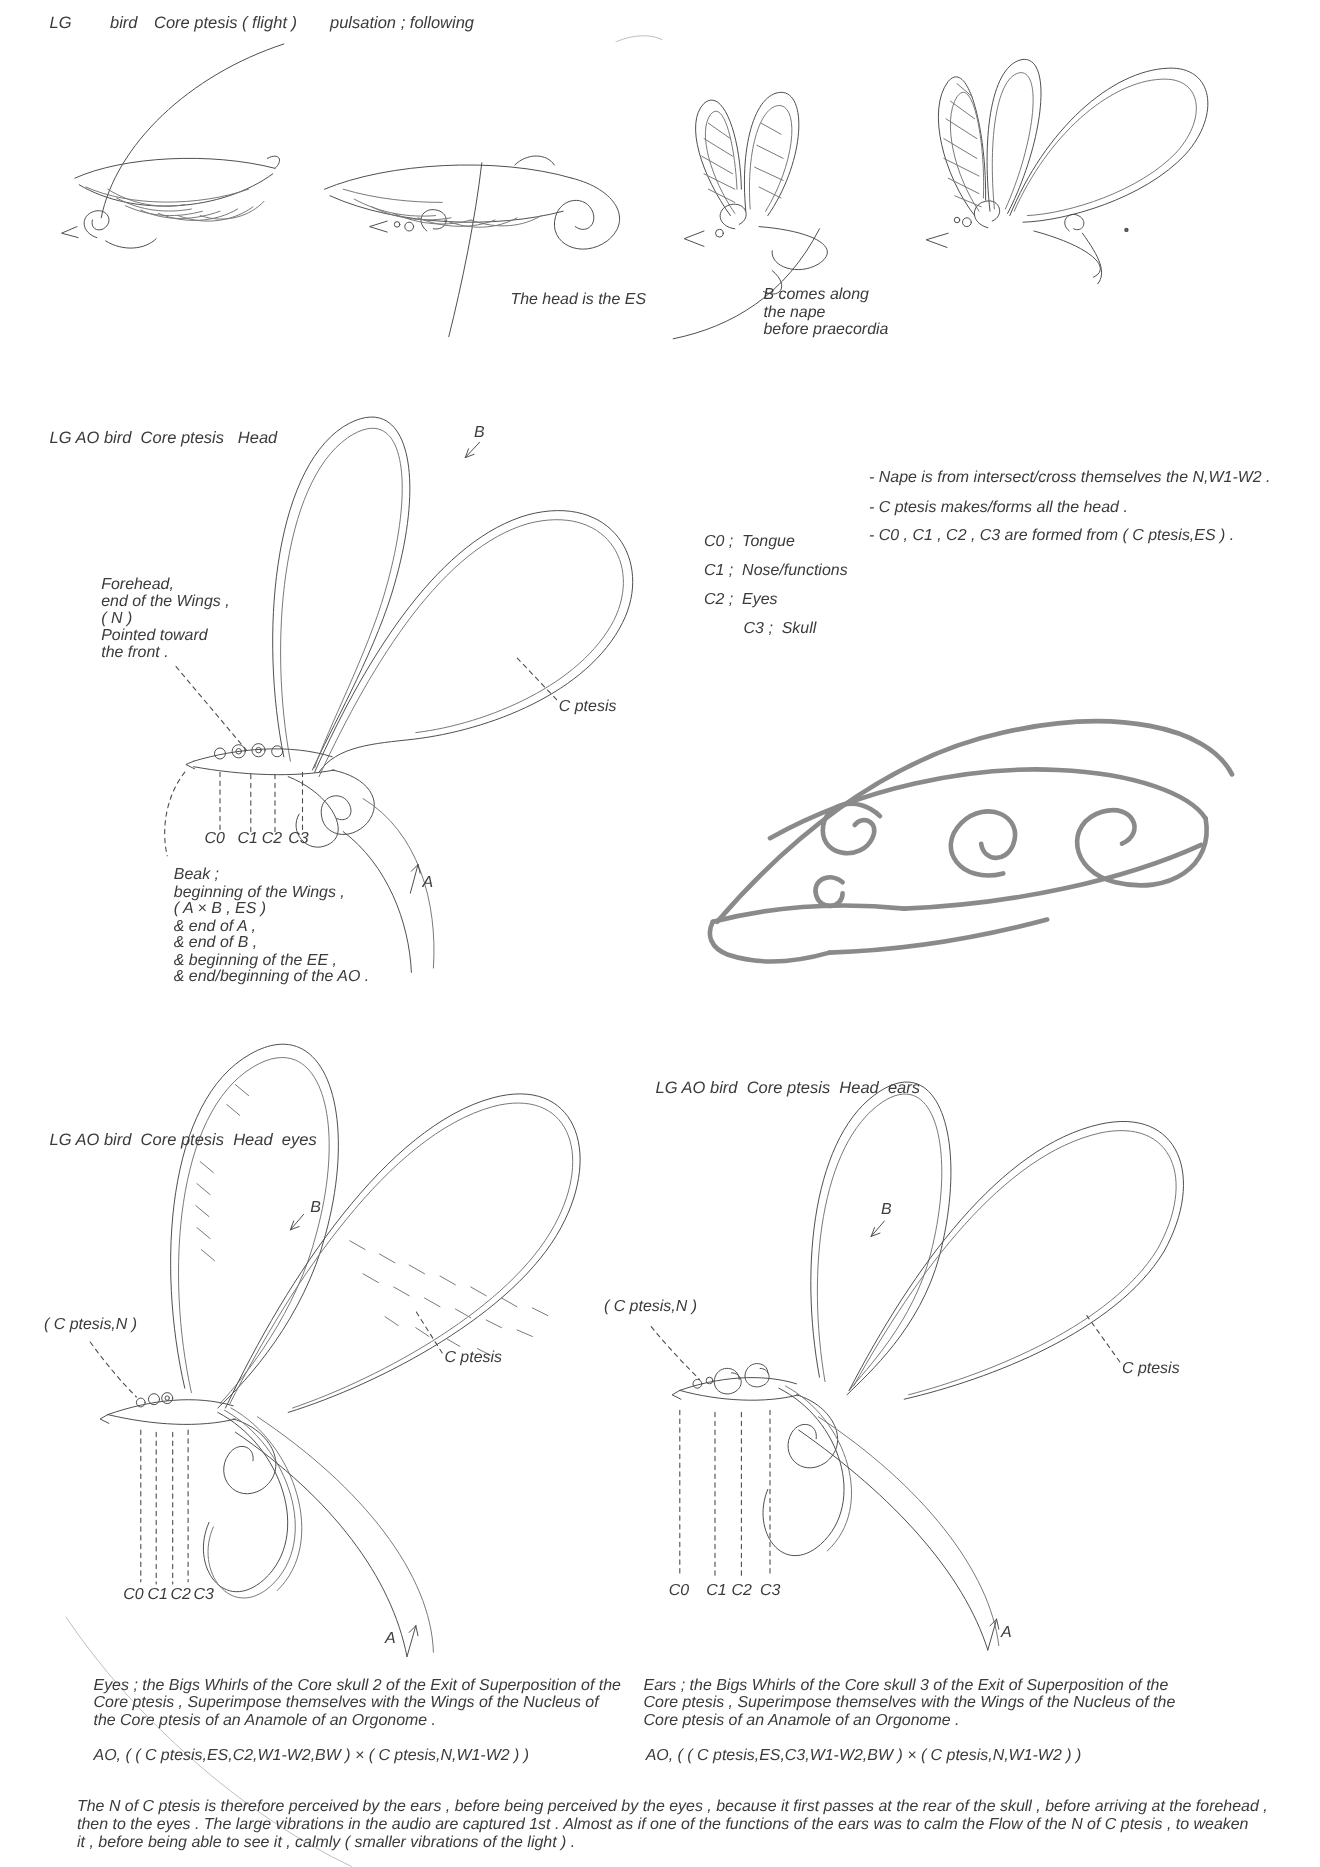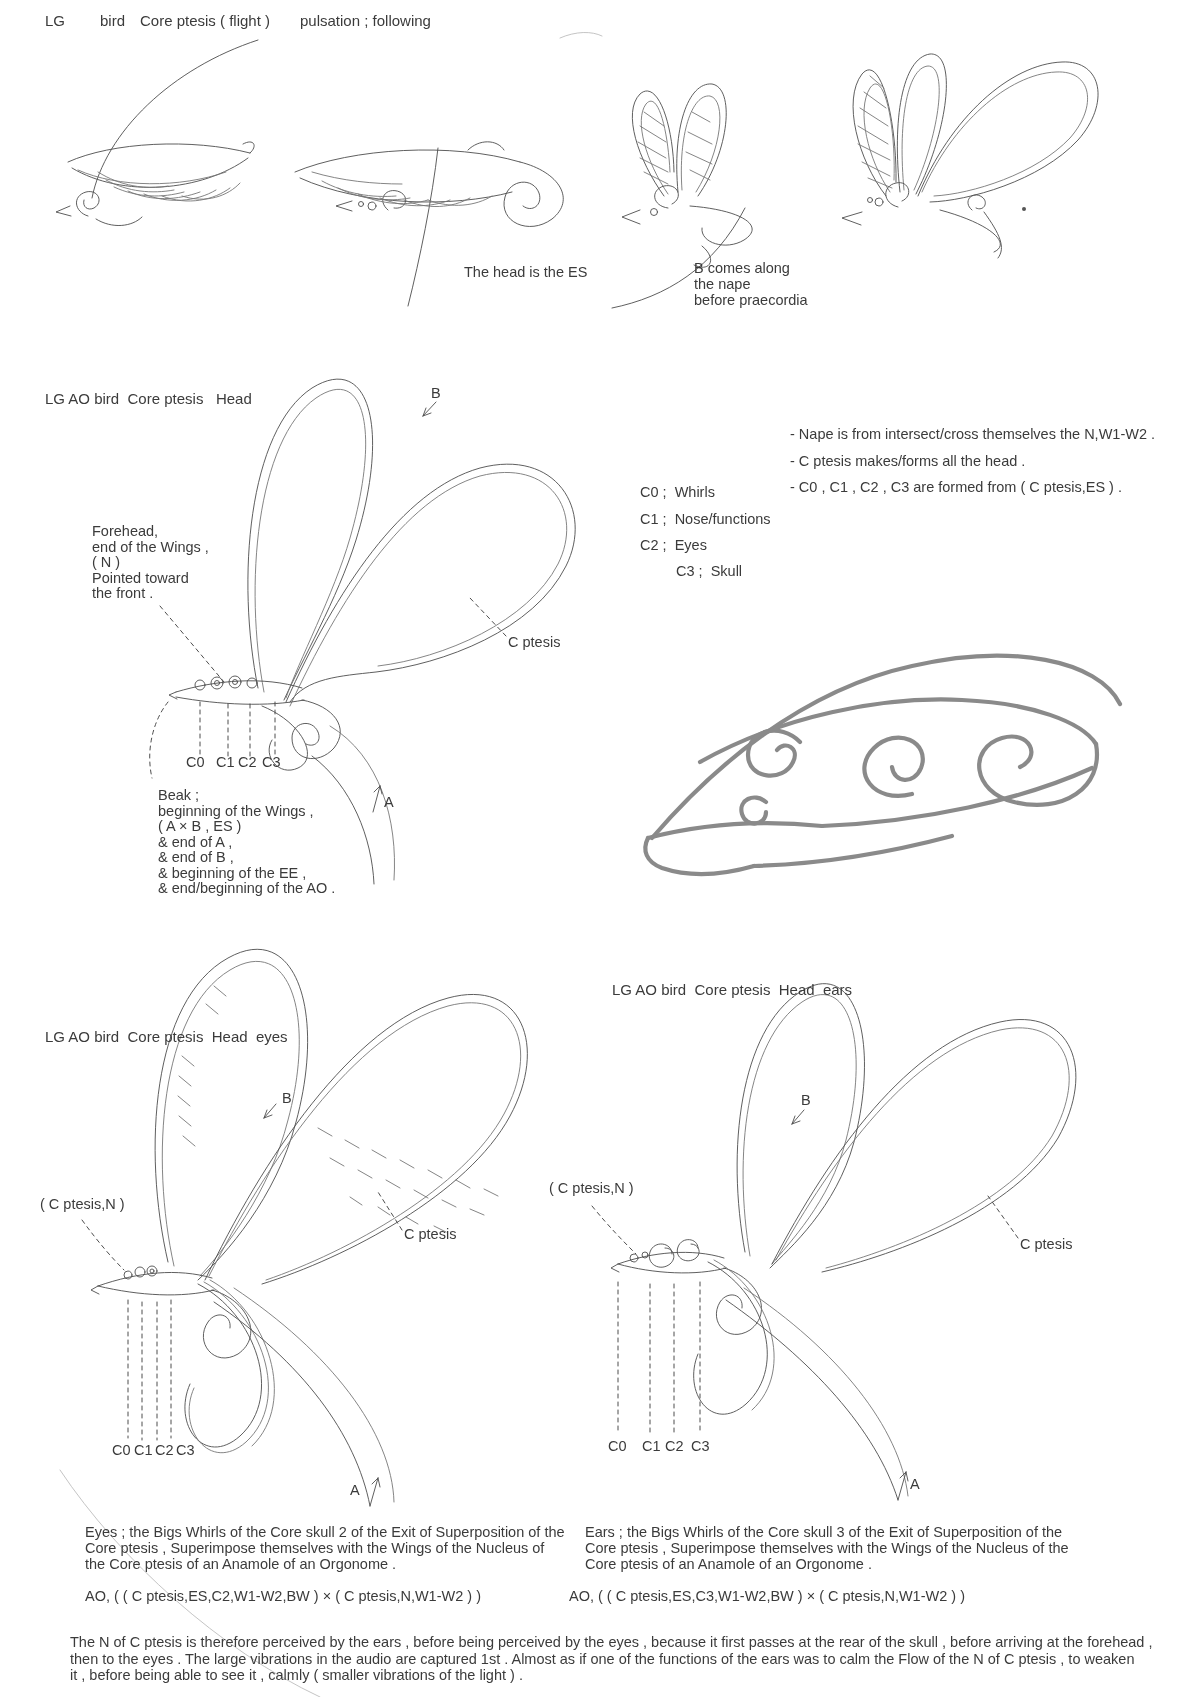--- a/index.html
+++ b/index.html
@@ -1,20 +1,20 @@
 <!DOCTYPE html>
 <html><head>
 <meta charset="utf-8">
 <style>
   html,body{margin:0;padding:0;}
   body{
     width:1200px;height:1697px;position:relative;background:#ffffff;
     font-family:"Liberation Sans", sans-serif;color:#3b3b3b;overflow:hidden;
   }
-  .t{position:absolute;font-size:14.5px;line-height:16px;white-space:pre;}
+  .t{position:absolute;font-size:14.5px;line-height:16px;white-space:pre;font-style:italic;}
   .pre{white-space:pre-line;}
   .hdr{font-size:15px;}
   .note{margin-bottom:13px;font-size:14.5px;line-height:13.5px;white-space:pre-line;}
   svg{position:absolute;left:0;top:0;}
   svg path, svg circle{fill:none;stroke:#4d4d4d;stroke-width:0.9;stroke-linecap:round;}
   .dash{stroke-dasharray:4 4;stroke-width:1;}
   .lt{stroke:#777;}
   .faint{stroke:#b5b5b5;stroke-width:0.8;}
   .eagle path{stroke:#8a8a8a;stroke-width:4.2;stroke-linejoin:round;}
   .fill{fill:#555;stroke:none;}
@@ -250,21 +250,21 @@
 before praecordia</div>
 
 <div class="t hdr" style="left:45px;top:391px">LG AO bird  Core ptesis   Head</div>
 <div class="t" style="left:431px;top:385px">B</div>
 <div class="t pre" style="left:92px;top:524px;line-height:15.5px">Forehead,
 end of the Wings ,
 ( N )
 Pointed toward
 the front .</div>
 
-<div class="t" style="left:640px;top:484px">C0 ;  Whirls</div>
+<div class="t" style="left:640px;top:484px">C0 ;  Tongue</div>
 <div class="t" style="left:640px;top:511px">C1 ;  Nose/functions</div>
 <div class="t" style="left:640px;top:537px">C2 ;  Eyes</div>
 <div class="t" style="left:676px;top:563px">C3 ;  Skull</div>
 
 <div class="t" style="left:790px;top:428px;width:400px;white-space:normal">
   <div class="note">- Nape is from intersect/cross themselves the N,W1-W2 .</div>
   <div class="note">- C ptesis makes/forms all the head .</div>
   <div class="note">- C0 , C1 , C2 , C3 are formed from ( C ptesis,ES ) .</div>
 </div>
 
@@ -287,33 +287,33 @@
 <div class="t hdr" style="left:45px;top:1029px">LG AO bird  Core ptesis  Head  eyes</div>
 <div class="t" style="left:282px;top:1090px">B</div>
 <div class="t" style="left:40px;top:1196px">( C ptesis,N )</div>
 <div class="t" style="left:404px;top:1226px">C ptesis</div>
 <div class="t" style="left:112px;top:1442px">C0</div>
 <div class="t" style="left:134px;top:1442px">C1</div>
 <div class="t" style="left:155px;top:1442px">C2</div>
 <div class="t" style="left:176px;top:1442px">C3</div>
 <div class="t" style="left:350px;top:1482px">A</div>
 
-<div class="t hdr" style="left:612px;top:982px">LG AO bird  Core ptesis  Head  ears</div>
+<div class="t hdr" style="left:596px;top:982px">LG AO bird  Core ptesis  Head  ears</div>
 <div class="t" style="left:801px;top:1092px">B</div>
 <div class="t" style="left:549px;top:1180px">( C ptesis,N )</div>
 <div class="t" style="left:1020px;top:1236px">C ptesis</div>
 <div class="t" style="left:608px;top:1438px">C0</div>
 <div class="t" style="left:642px;top:1438px">C1</div>
 <div class="t" style="left:665px;top:1438px">C2</div>
 <div class="t" style="left:691px;top:1438px">C3</div>
 <div class="t" style="left:910px;top:1476px">A</div>
 
 <div class="t pre" style="left:85px;top:1524px">Eyes ;  the Bigs Whirls of the Core skull 2 of the Exit of Superposition of the
 Core ptesis , Superimpose themselves with the Wings of the Nucleus of
 the Core ptesis of an Anamole of an Orgonome .</div>
 <div class="t" style="left:85px;top:1588px">AO, ( ( C ptesis,ES,C2,W1-W2,BW ) × ( C ptesis,N,W1-W2 ) )</div>
 <div class="t pre" style="left:585px;top:1524px">Ears ;  the Bigs Whirls of the Core skull 3 of the Exit of Superposition of the
 Core ptesis , Superimpose themselves with the Wings of the Nucleus of the
 Core ptesis of an Anamole of an Orgonome .</div>
-<div class="t" style="left:569px;top:1588px">AO, ( ( C ptesis,ES,C3,W1-W2,BW ) × ( C ptesis,N,W1-W2 ) )</div>
+<div class="t" style="left:587px;top:1588px">AO, ( ( C ptesis,ES,C3,W1-W2,BW ) × ( C ptesis,N,W1-W2 ) )</div>
 <div class="t pre" style="left:70px;top:1634px;line-height:16.5px">The N of C ptesis is therefore perceived by the ears , before being perceived by the eyes , because it first passes at the rear of the skull , before arriving at the forehead ,
 then to the eyes . The large vibrations in the audio are captured 1st . Almost as if one of the functions of the ears was to calm the Flow of the N of C ptesis , to weaken
 it , before being able to see it , calmly ( smaller vibrations of the light ) .</div>
 
 </body></html>

